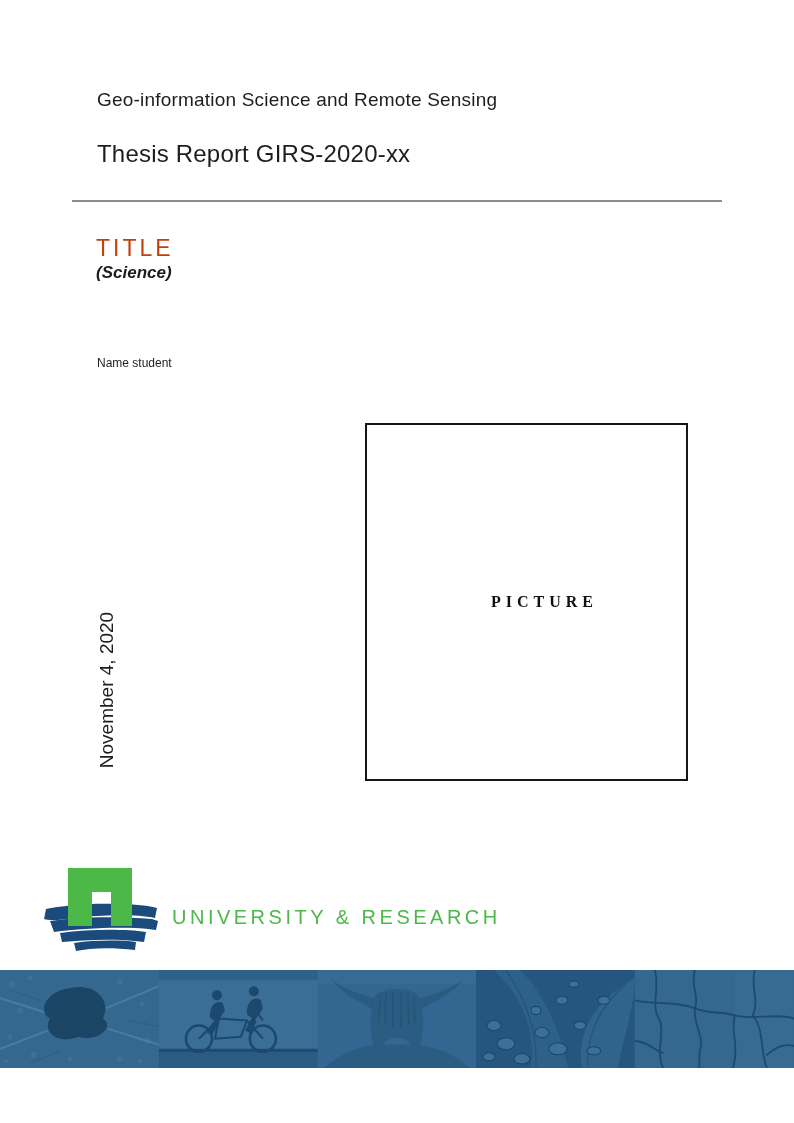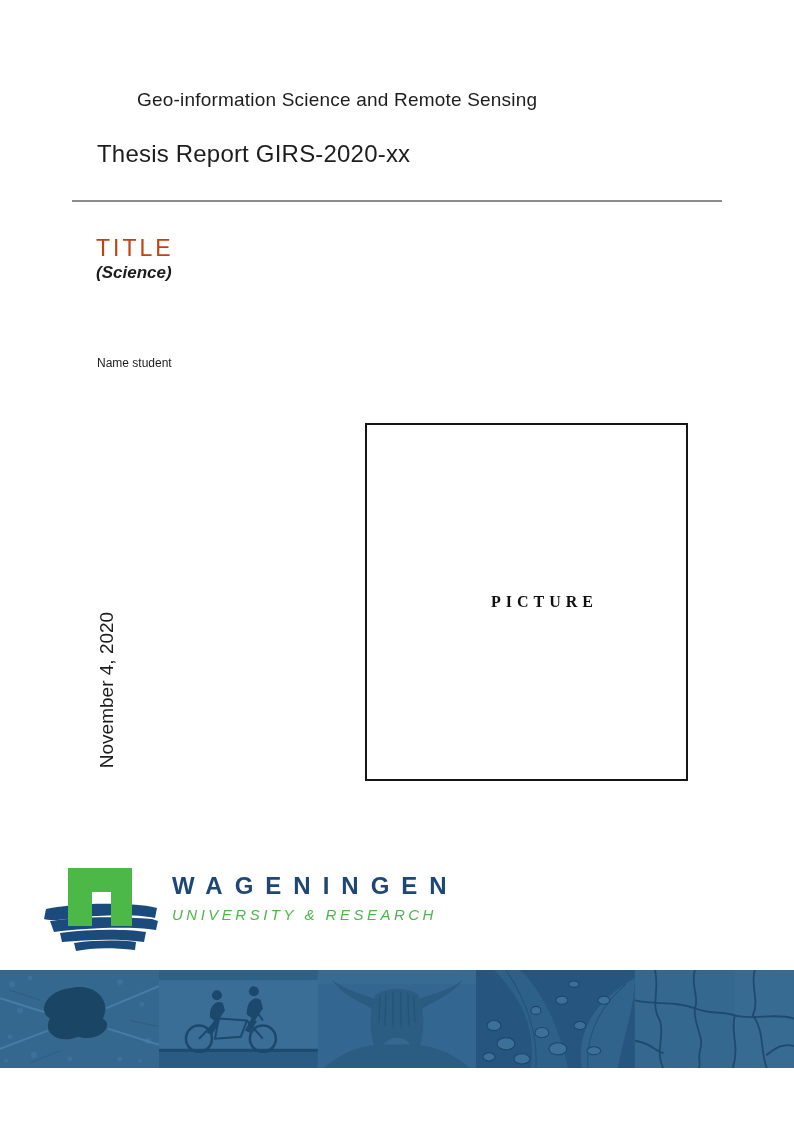--- a/index.html
+++ b/index.html
@@ -2,21 +2,21 @@
 <html style="--brand-green: #4CB848; --brand-blue: #1E4777; --banner-blue: #35688F;"><head>
 <meta charset="utf-8">
 <style>
   * { margin:0; padding:0; box-sizing:border-box; }
   html,body { background:#ffffff; }
   body { font-family:"Liberation Sans", sans-serif; color:#1d1d1d; }
   .page {
     position:relative; width:794px; height:1123px; margin:0 auto;
     background:#ffffff; overflow:hidden;
   }
-  .dept-line   { position:absolute; left:97px; top:89px;  font-size:19px; letter-spacing:0.2px;margin-left:40px; }
+  .dept-line   { position:absolute; left:97px; top:89px;  font-size:19px; letter-spacing:0.2px; }
   .report-line { position:absolute; left:97px; top:140px; font-size:24px; letter-spacing:0.2px; }
   .rule { position:absolute; left:72px; top:200px; width:650px; height:2px; background:#8c8c8c; }
   .title    { position:absolute; left:96px; top:235px; font-size:23px; letter-spacing:3px; color:#c2410c; }
   .subtitle { position:absolute; left:96px; top:263px; font-size:17px; font-weight:bold; font-style:italic; }
   .author   { position:absolute; left:97px; top:356px; font-size:12px; }
   .picture-box {
     position:absolute; left:365px; top:423px; width:323px; height:358px;
     border:2px solid #161616; display:flex; align-items:center; justify-content:center;
   }
   .picture-label {
@@ -27,22 +27,22 @@
     position:absolute; left:107px; top:690px;
     transform:translate(-50%,-50%) rotate(-90deg);
     white-space:nowrap; font-size:19px; color:#1d1d1d;
   }
   .logo-mark { position:absolute; left:40px; top:862px; width:122px; height:96px; }
   .logo-name {
     position:absolute; left:172px; top:872px; font-size:24px; font-weight:bold;
     letter-spacing:12px; color:var(--brand-blue,#1E4777); white-space:nowrap;
   }
   .logo-tagline {
-    position:absolute; left:172px; top:906px; font-size:15px;
-    letter-spacing:3.5px; color:var(--brand-green,#4CB848); white-space:nowrap;font-style:italic;
+    position:absolute; left:172px; top:906px; font-size:20px;
+    letter-spacing:3.5px; color:var(--brand-green,#4CB848); white-space:nowrap;
   }
   .banner {
     position:absolute; left:0; top:970px; width:794px; height:98px;
     display:flex; background:var(--banner-blue,#35688F);
   }
   .banner-panel { flex:1 1 0; height:100%; overflow:hidden; }
   .banner-panel + .banner-panel { box-shadow: inset 2px 0 0 rgba(210,225,238,0.35); }
   .banner-panel svg { display:block; width:100%; height:100%; }
 </style>
 </head>
@@ -68,21 +68,20 @@
 
   <svg class="logo-mark" viewBox="0 0 122 96" aria-hidden="true">
     <g fill="#1B4B7C">
       <path d="M6,47 C20,44 50,41 75,42 C95,42 110,44 117,46 L115,56 C95,52 60,53 35,56 C20,58 10,59 4,57 Z"></path>
       <path d="M10,59 C35,55 75,54 112,57 L118,59 L116,68 C90,64 45,66 14,70 Z"></path>
       <path d="M20,71 C50,67 85,67 106,70 L104,80 C75,76 45,78 22,80 Z"></path>
       <path d="M34,81 C55,78 80,78 96,80 L95,88 C70,85 50,86 36,89 Z"></path>
     </g>
     <path fill="#4CB848" d="M28,6 H92 V64 H71 V30 H52 V64 H28 Z"></path>
   </svg>
-  <div class="logo-name">WAGENINGEN</div>
   <div class="logo-tagline">UNIVERSITY &amp; RESEARCH</div>
 
   <div class="banner">
 
     <div class="banner-panel">
       <svg viewBox="0 0 159 97" preserveAspectRatio="none">
         <rect width="159" height="97" fill="#35688F"></rect>
         <g fill="#3E719A">
           <circle cx="12" cy="14" r="3"></circle>
             <circle cx="30" cy="8" r="2.5"></circle>

